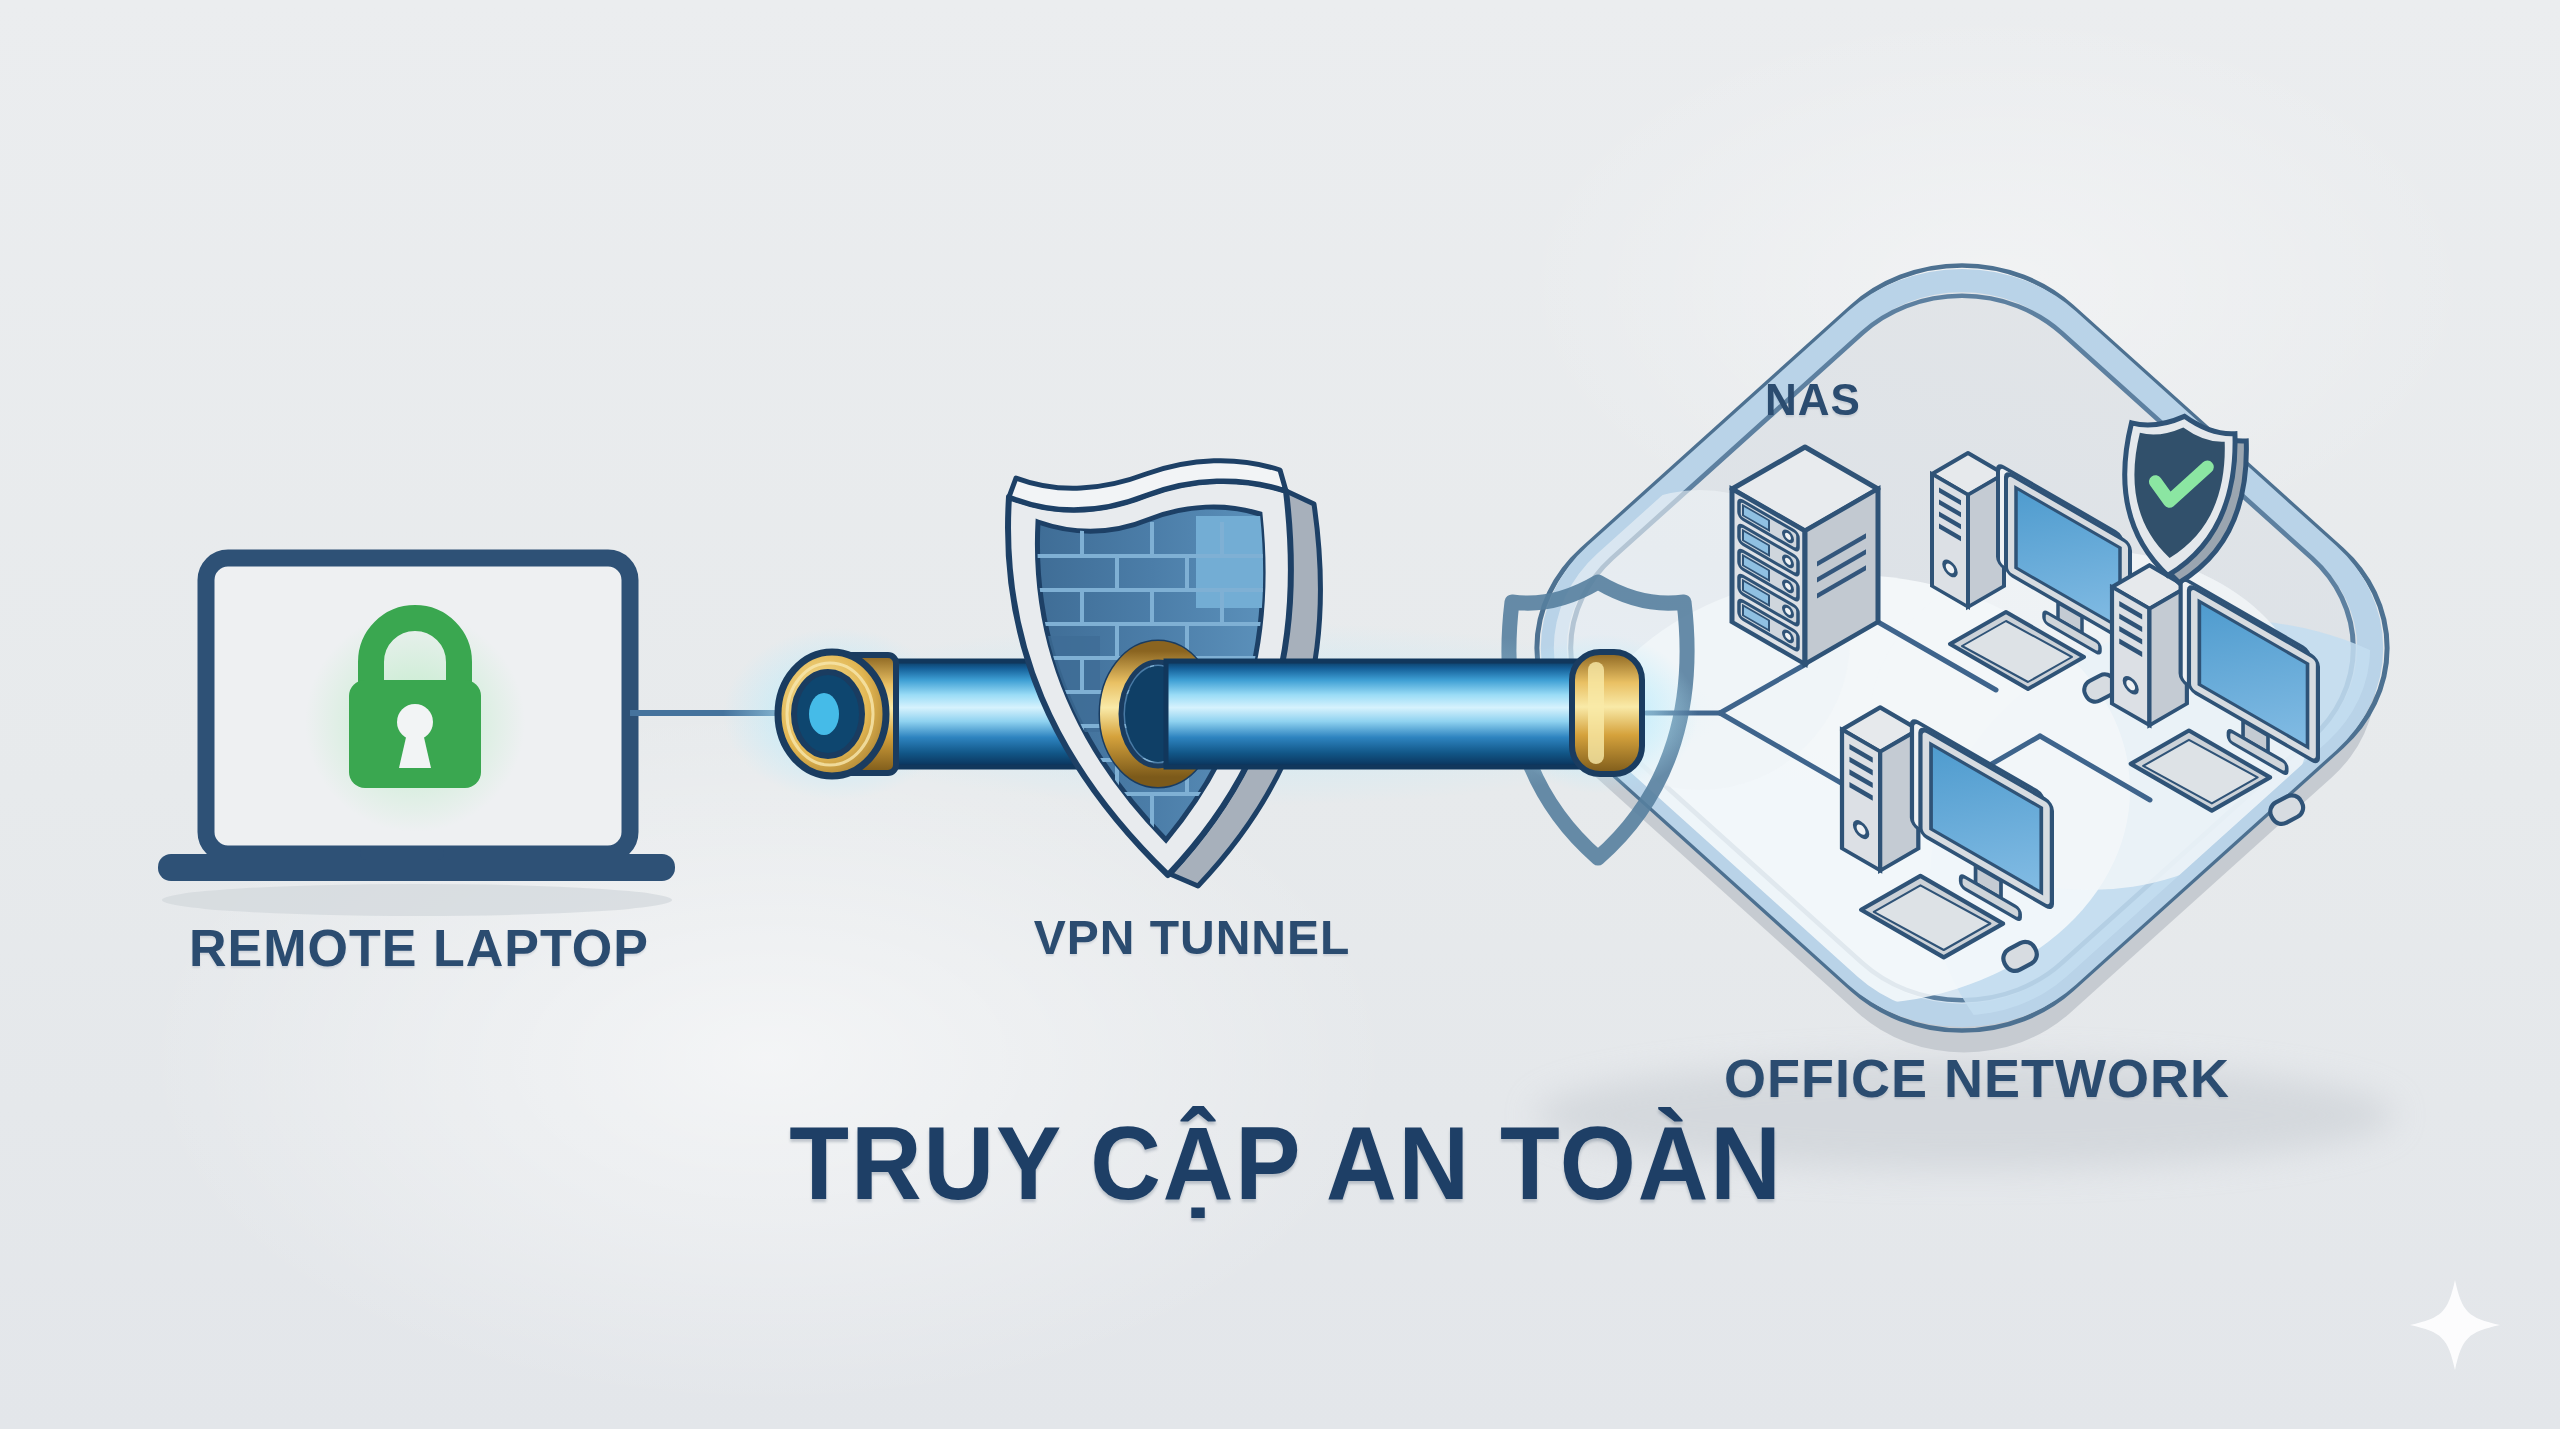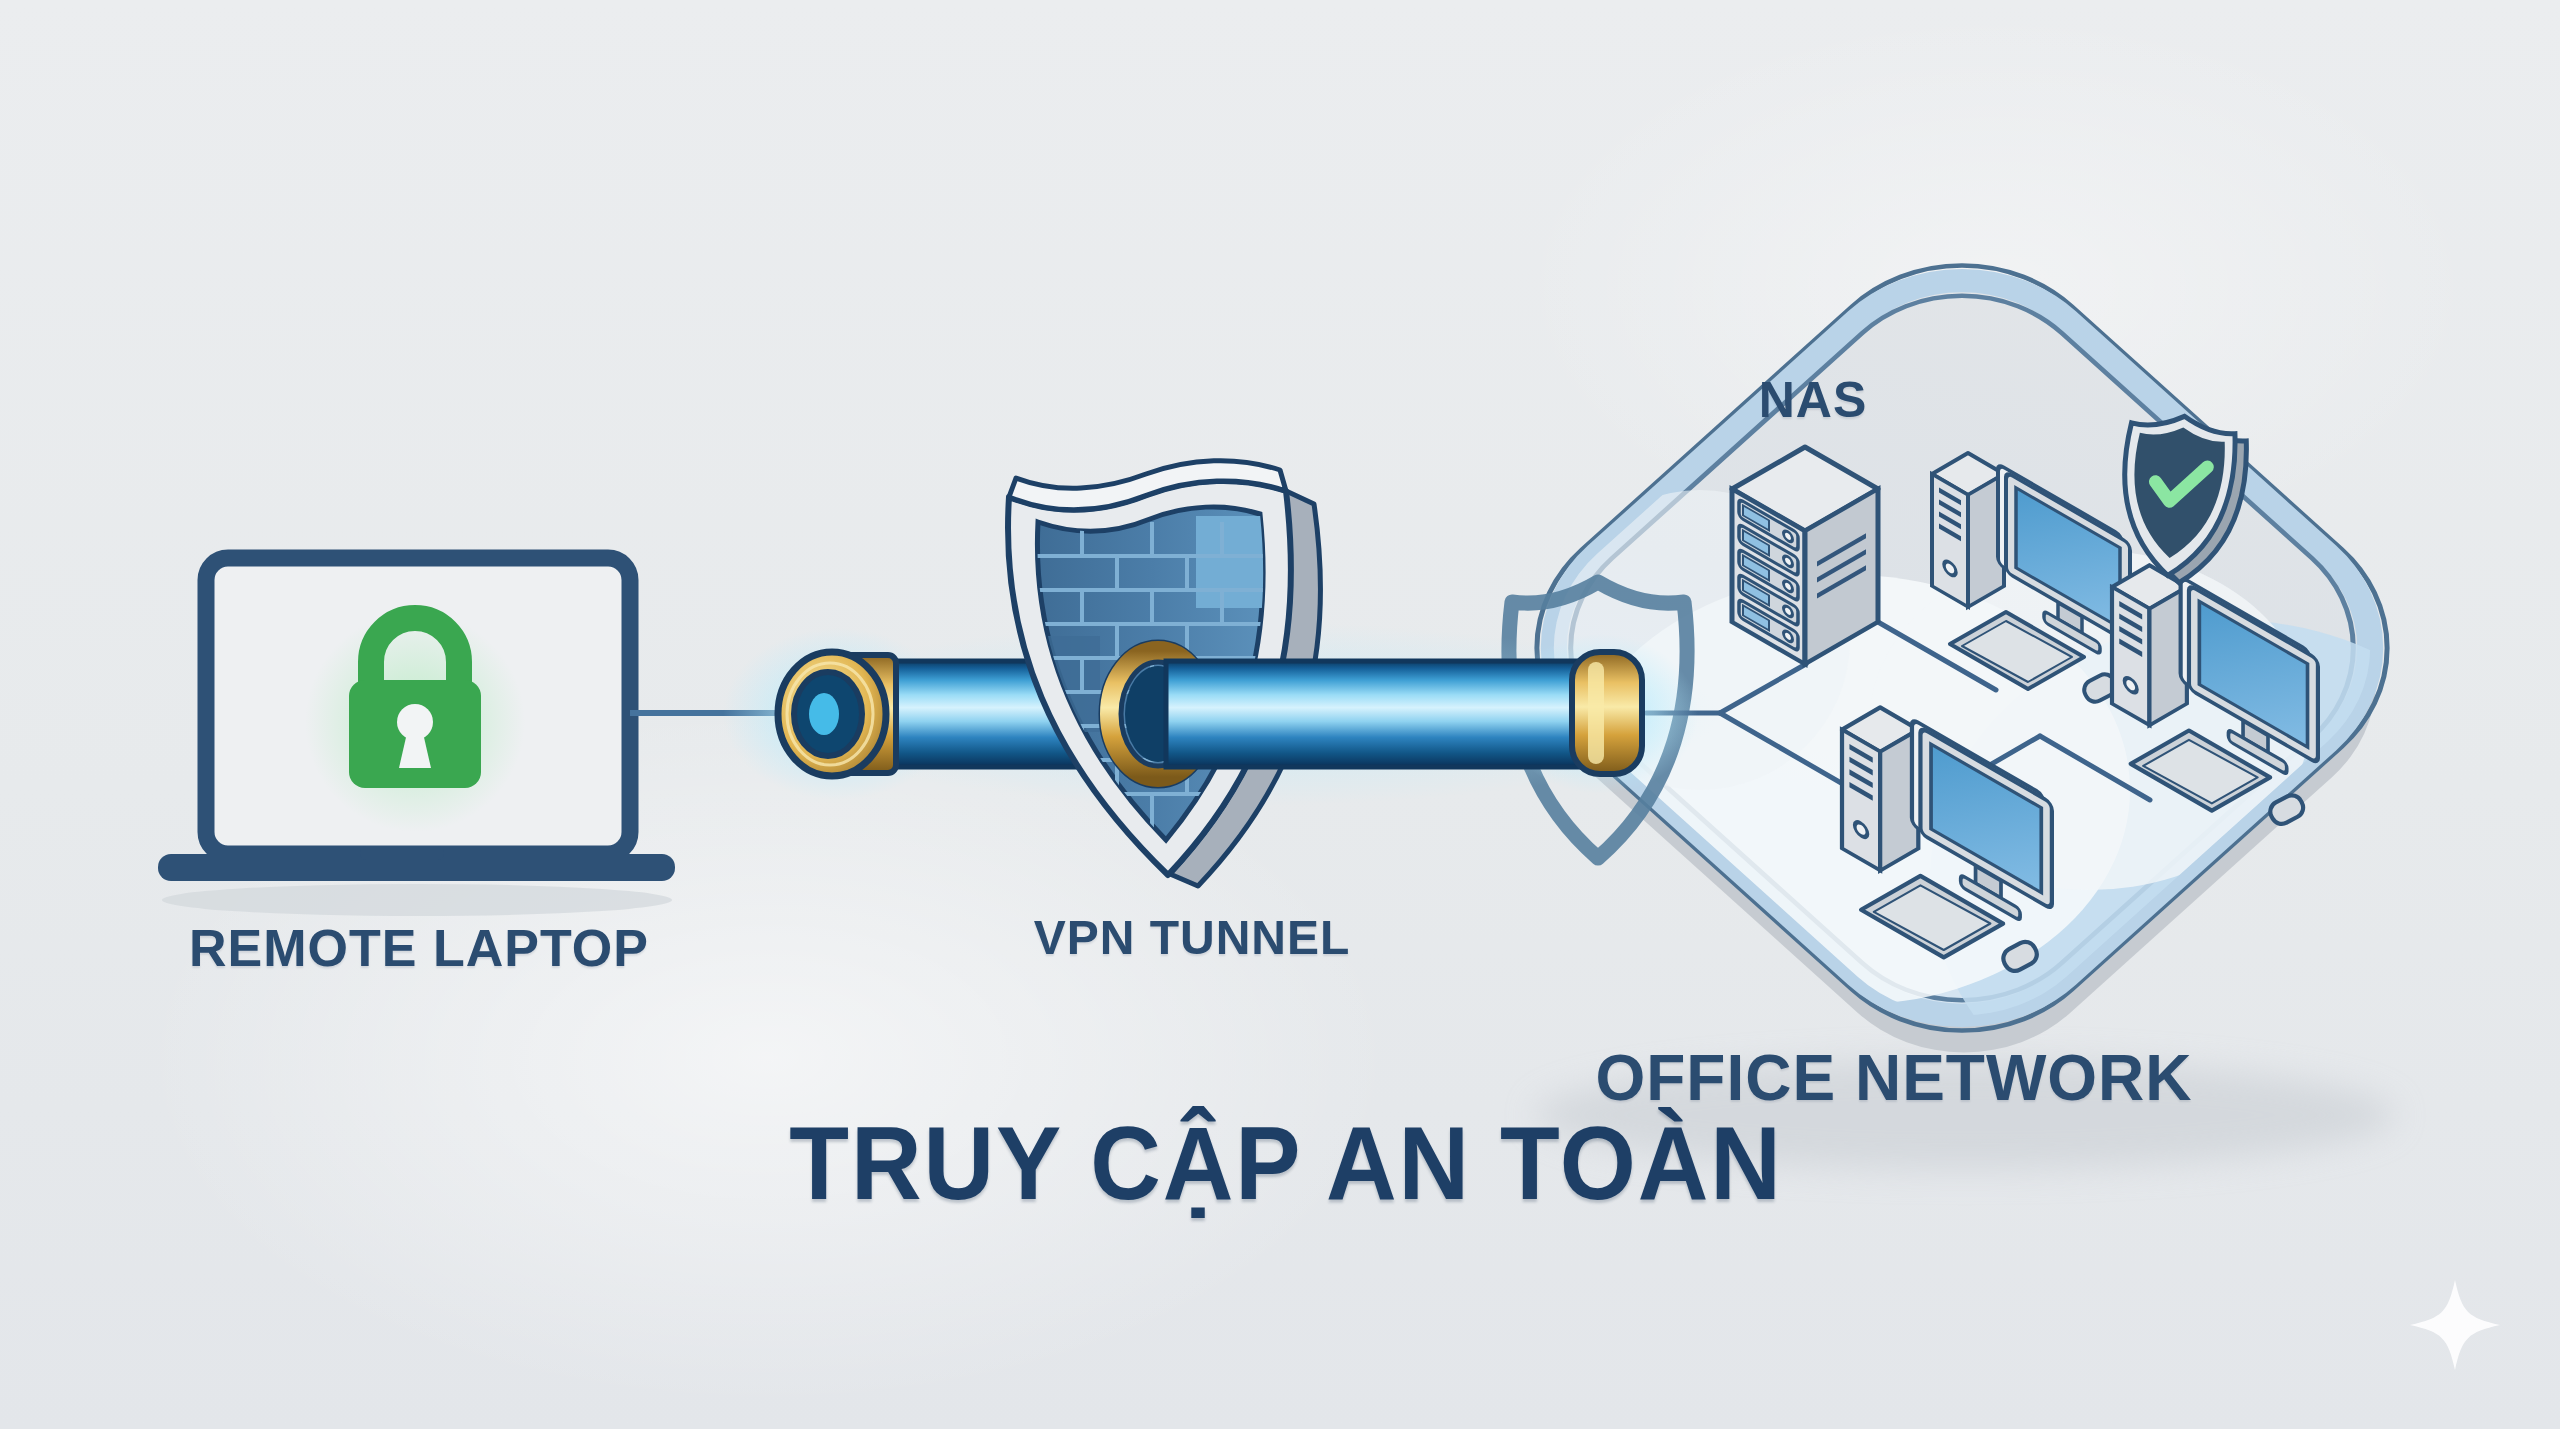--- a/index.html
+++ b/index.html
@@ -12,22 +12,22 @@
       linear-gradient(180deg,#ebedef 0%,#e7eaec 55%,#e3e6ea 100%);
   }
   #art{position:absolute;left:0;top:0;}
   .lbl{
     position:absolute;transform:translate(-50%,-50%);
     font-weight:700;color:#2b4c70;white-space:nowrap;letter-spacing:1px;
     z-index:5;text-shadow:0 2px 2px rgba(30,50,80,.12);
   }
   .lbl-remote{left:419px;top:948px;font-size:52px;}
   .lbl-vpn{left:1192px;top:937px;font-size:48px;}
-  .lbl-nas{left:1813px;top:400px;font-size:50px;}
-  .lbl-office{left:1894px;top:1078px;font-size:64px;}
+  .lbl-nas{left:1813px;top:400px;font-size:44px;}
+  .lbl-office{left:1977px;top:1078px;font-size:54px;}
   .lbl-title{
     left:1286px;top:1163px;font-size:104px;color:#1e3f66;letter-spacing:2px;
     transform:translate(-50%,-50%) scaleX(.94);
     text-shadow:0 3px 3px rgba(20,40,70,.22);
   }
 </style>
 </head>
 <body>
 
 <svg id="art" width="2560" height="1429" viewBox="0 0 2560 1429" aria-hidden="true">

